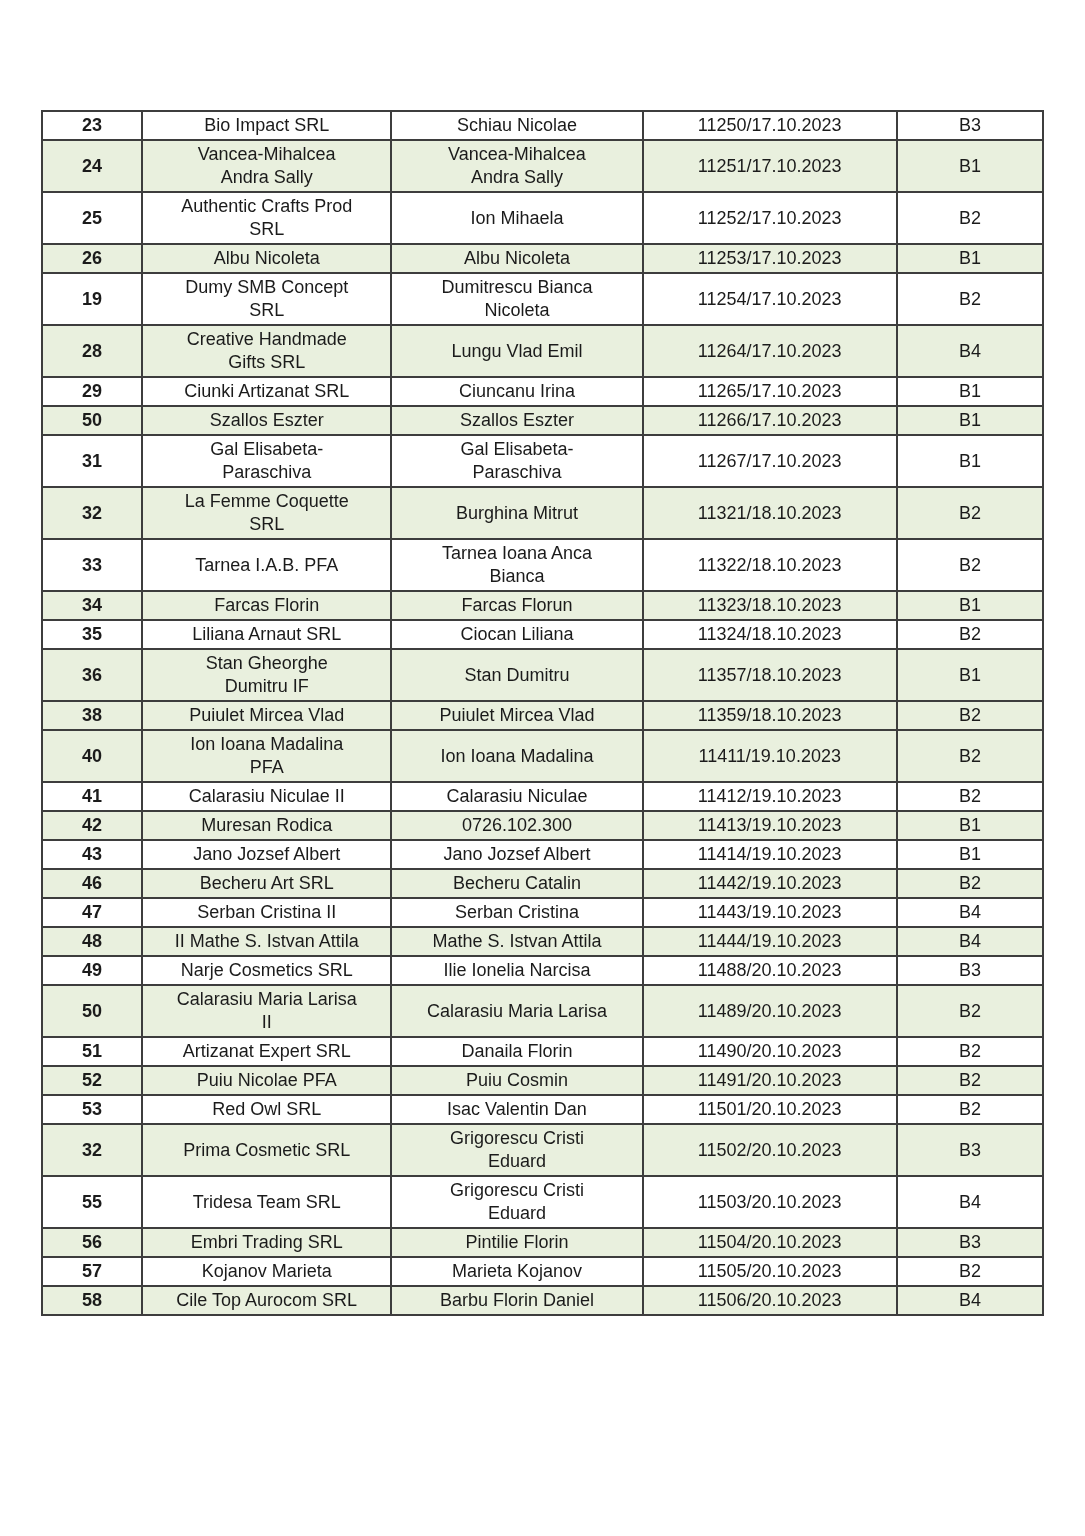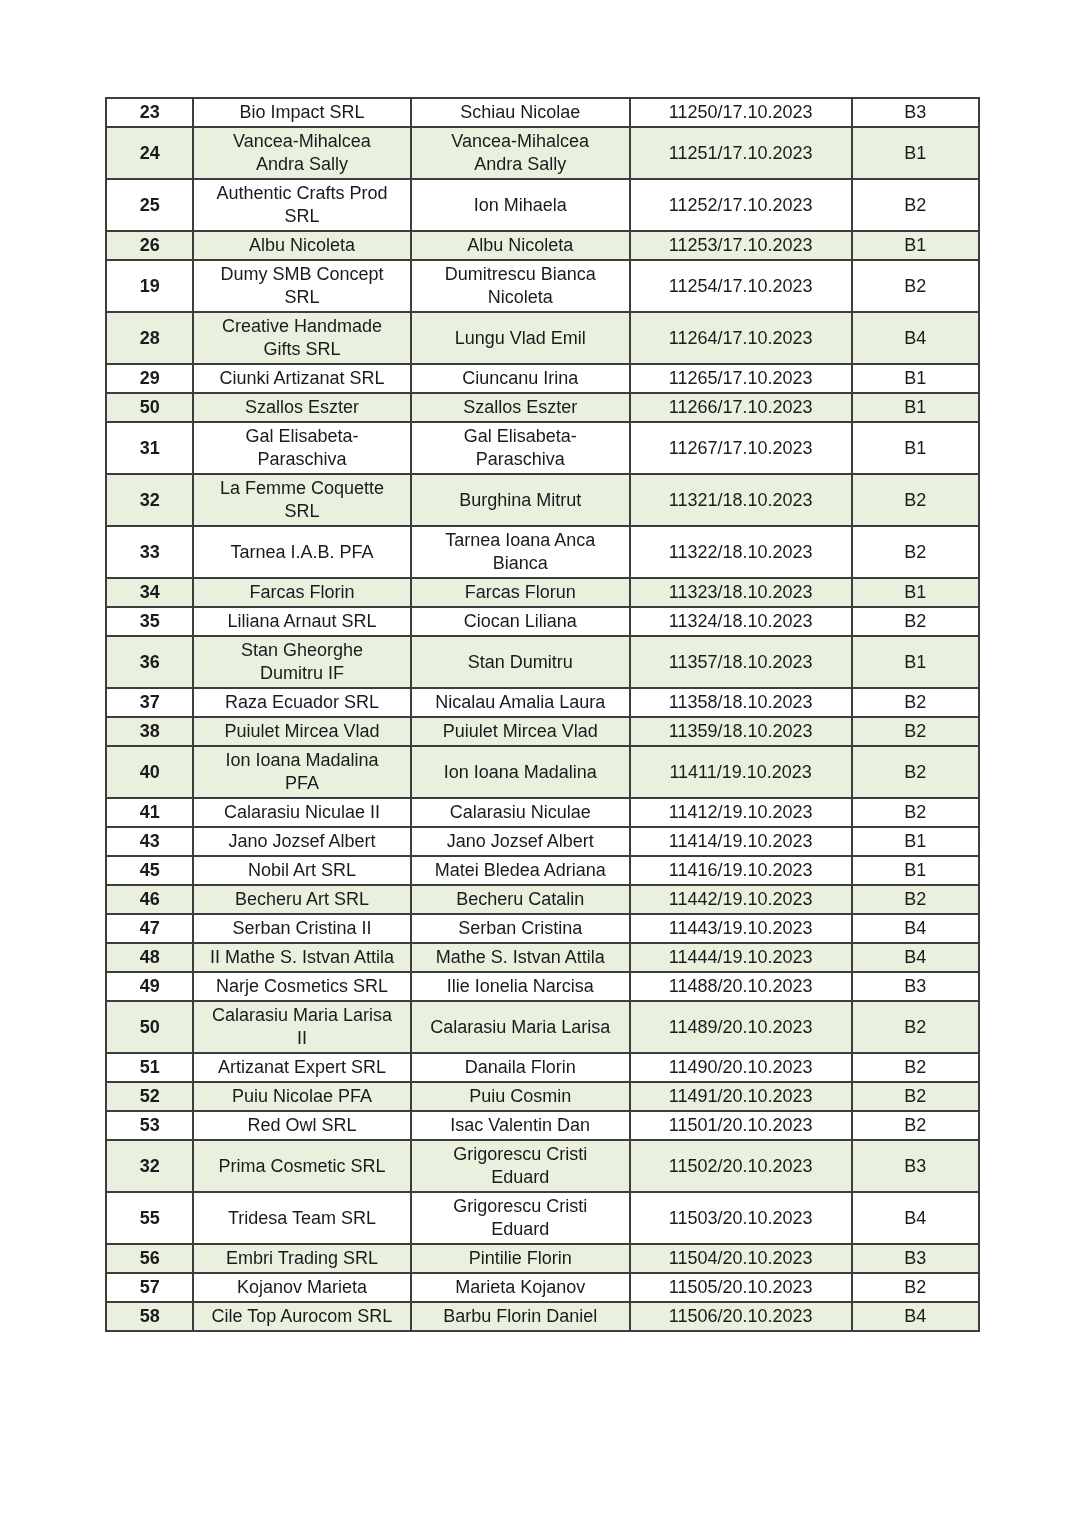--- a/index.html
+++ b/index.html
@@ -20,22 +20,22 @@
     font-family: "Liberation Sans", sans-serif;
     color: var(--text-color);
   }
   .page {
     width: 1085px;
     height: 1536px;
     padding-top: 97px;
   }
   table.reg-table {
     border-collapse: collapse;
-    width: 875px;
-    margin: 0 auto;
+    width: 1003px;
+    margin: 13px auto;
     table-layout: fixed;
   }
   table.reg-table td {
     border: 2px solid var(--border-color);
     text-align: center;
     vertical-align: middle;
     font-size: 18px;
     line-height: 23px;
     padding: 2px 4px;
     white-space: pre-line;
@@ -162,27 +162,20 @@
     <td class="cell-code">B2</td>
   </tr>
         <tr class="shaded">
     <td class="cell-nr">36</td>
     <td class="cell-company">Stan Gheorghe
 Dumitru IF</td>
     <td class="cell-person">Stan Dumitru</td>
     <td class="cell-registration">11357/18.10.2023</td>
     <td class="cell-code">B1</td>
   </tr>
-        <tr>
-    <td class="cell-nr">37</td>
-    <td class="cell-company">Raza Ecuador SRL</td>
-    <td class="cell-person">Nicalau Amalia Laura</td>
-    <td class="cell-registration">11358/18.10.2023</td>
-    <td class="cell-code">B2</td>
-  </tr>
         <tr class="shaded">
     <td class="cell-nr">38</td>
     <td class="cell-company">Puiulet Mircea Vlad</td>
     <td class="cell-person">Puiulet Mircea Vlad</td>
     <td class="cell-registration">11359/18.10.2023</td>
     <td class="cell-code">B2</td>
   </tr>
         <tr class="shaded">
     <td class="cell-nr">40</td>
     <td class="cell-company">Ion Ioana Madalina
@@ -191,32 +184,32 @@
     <td class="cell-registration">11411/19.10.2023</td>
     <td class="cell-code">B2</td>
   </tr>
         <tr>
     <td class="cell-nr">41</td>
     <td class="cell-company">Calarasiu Niculae II</td>
     <td class="cell-person">Calarasiu Niculae</td>
     <td class="cell-registration">11412/19.10.2023</td>
     <td class="cell-code">B2</td>
   </tr>
+        <tr class="shaded">
+    <td class="cell-nr">42</td>
+    <td class="cell-company">Muresan Rodica</td>
+    <td class="cell-person">0726.102.300</td>
+    <td class="cell-registration">11413/19.10.2023</td>
+    <td class="cell-code">B1</td>
+  </tr>
         <tr>
     <td class="cell-nr">43</td>
     <td class="cell-company">Jano Jozsef Albert</td>
     <td class="cell-person">Jano Jozsef Albert</td>
     <td class="cell-registration">11414/19.10.2023</td>
-    <td class="cell-code">B1</td>
-  </tr>
-        <tr>
-    <td class="cell-nr">45</td>
-    <td class="cell-company">Nobil Art SRL</td>
-    <td class="cell-person">Matei Bledea Adriana</td>
-    <td class="cell-registration">11416/19.10.2023</td>
     <td class="cell-code">B1</td>
   </tr>
         <tr class="shaded">
     <td class="cell-nr">46</td>
     <td class="cell-company">Becheru Art SRL</td>
     <td class="cell-person">Becheru Catalin</td>
     <td class="cell-registration">11442/19.10.2023</td>
     <td class="cell-code">B2</td>
   </tr>
         <tr>

